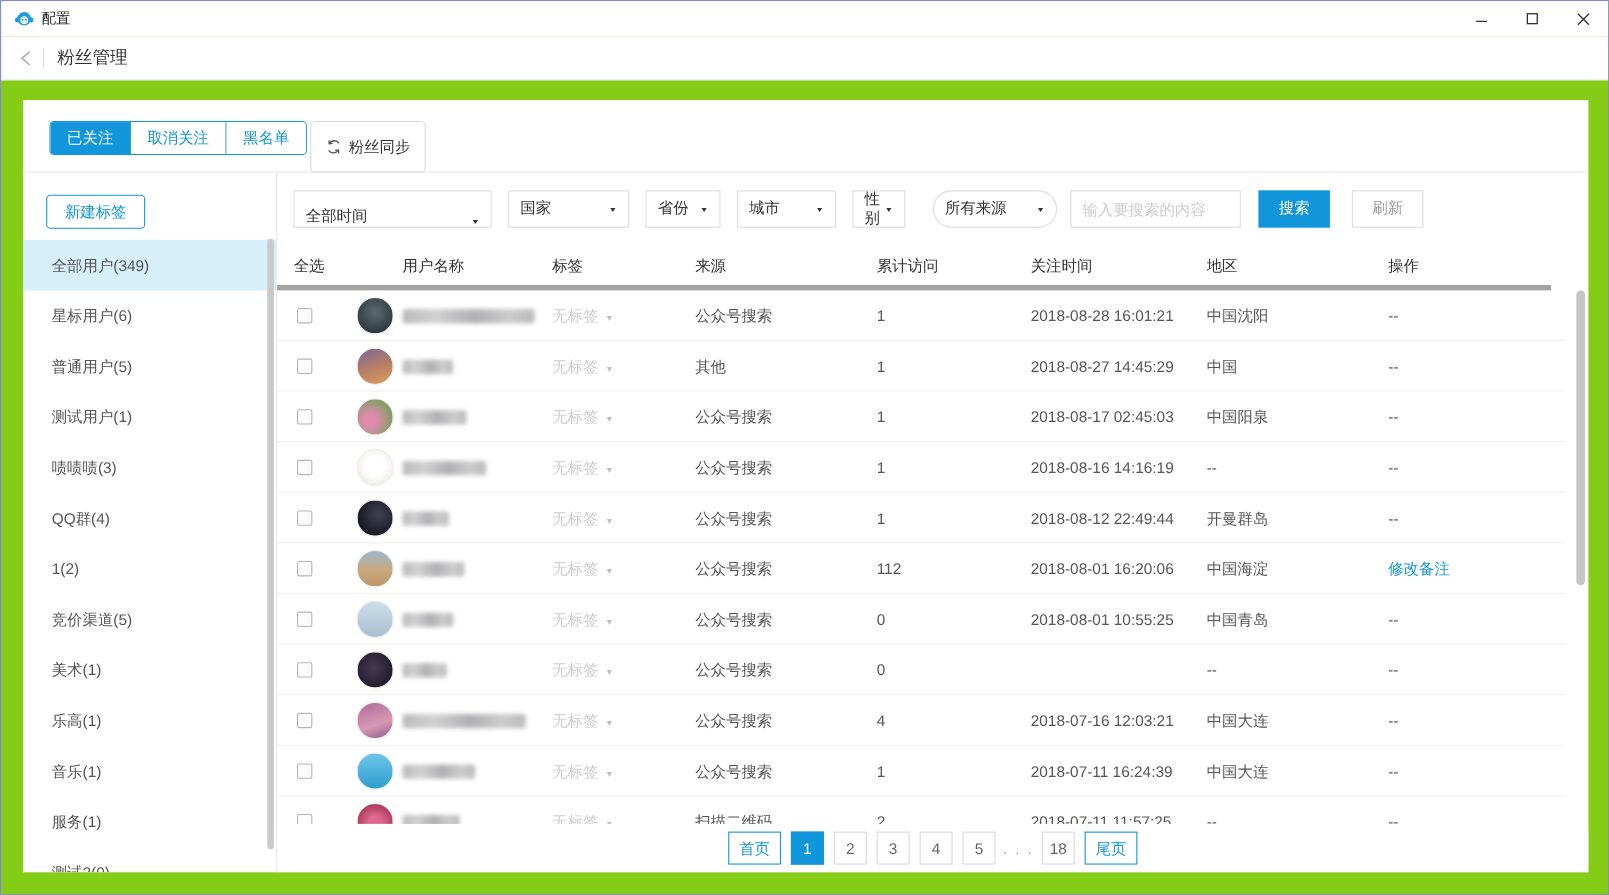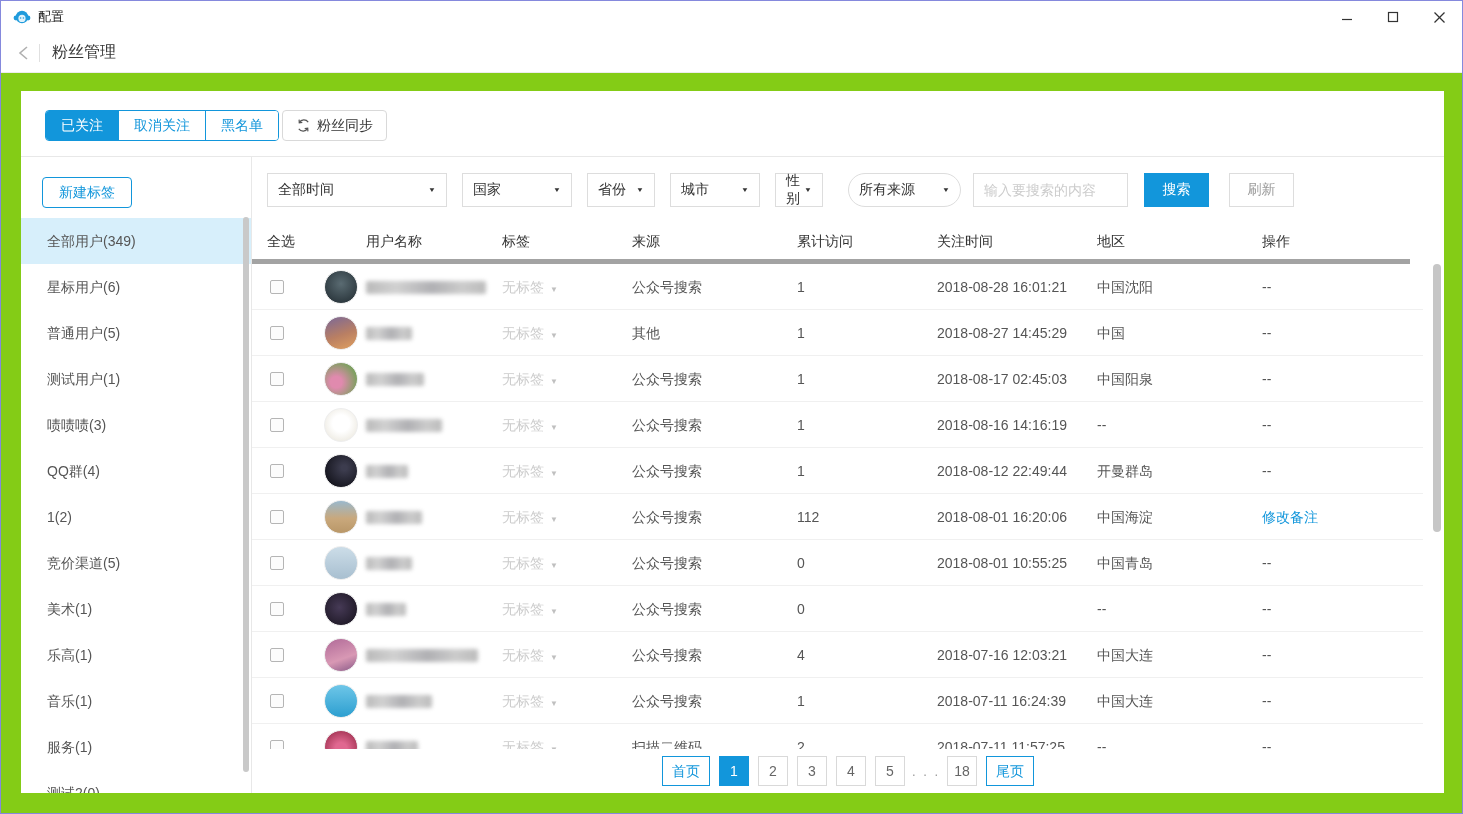--- a/index.html
+++ b/index.html
@@ -22,38 +22,38 @@
 
   
   .card { position:absolute; left:20px; top:90px; width:1423px; height:702px; background:#fff; overflow:hidden; }
   .card-divider { position:absolute; top:65px; left:0; right:0; border-top:1px solid #e8e8e8; }
 
   
   .tabs { position:absolute; left:24px; top:19px; height:31px; display:flex; border:1px solid #1296db; border-radius:4px; overflow:hidden; }
   .tab { height:29px; line-height:29px; font-size:14px; color:#1296db; background:#fff; text-align:center; cursor:pointer; border-right:1px solid #1296db; padding:0 15px; }
   .tab:last-child { border-right:none; }
   .tab.active { background:#1296db; color:#fff; }
-  .sync-btn { position:absolute; left:261px; top:19px; height:31px; padding:0 13px; background:#fff; border:1px solid #d9d9d9; border-radius:4px; font-size:14px; color:#333; display:flex; align-items:center; gap:6px; cursor:pointer; font-family:inherit; }
+  .sync-btn { position:absolute; left:261px; top:19px; height:47px; padding:0 13px; background:#fff; border:1px solid #d9d9d9; border-radius:4px; font-size:14px; color:#333; display:flex; align-items:center; gap:6px; cursor:pointer; font-family:inherit; }
 
   
   .sidebar { position:absolute; left:0; top:66px; width:230px; bottom:0; overflow:hidden; }
   .newtag-btn { position:absolute; left:21px; top:20px; width:90px; height:31px; background:#fff; border:1px solid #1296db; border-radius:4px; color:#1296db; font-size:14px; cursor:pointer; font-family:inherit; }
   .side-list { position:absolute; top:61px; left:0; right:0; }
   .side-item { height:46px; line-height:46px; padding-left:26px; font-size:14px; color:#555; cursor:pointer; }
   .side-item.selected { background:#d7effb; }
   .side-scroll { position:absolute; right:2px; top:60px; width:6px; height:555px; background:#c9c9c9; border-radius:3px; }
 
   
   .main { position:absolute; left:230px; top:66px; right:0; bottom:0; border-left:1px solid #e8e8e8; }
 
   
   .filters { position:absolute; top:16px; left:0; right:0; height:34px; }
   .fsel { position:absolute; height:34px; border:1px solid #ddd; background:#fff; display:flex; align-items:center; padding:0 10px; font-size:14px; color:#333; cursor:pointer; }
   .fsel .sel-caret { margin-left:auto; font-size:8px; color:#333; transform:scaleY(.8); }
-  .f-time { left:15px; width:180px; }
+  .f-time { left:15px; width:180px;align-items:flex-end; }
   .f-country { left:210px; width:110px; }
   .f-province { left:335px; width:68px; }
   .f-city { left:418px; width:90px; }
   .f-gender { left:523px; width:48px; }
   .f-source { left:596px; width:113px;border-radius:17px; }
   .search-input { position:absolute; left:721px; width:155px; height:34px; border:1px solid #ddd; padding:0 10px; font-size:14px; color:#333; font-family:inherit; outline:none; }
   .search-input::placeholder { color:#ccc; }
   .search-btn { position:absolute; left:892px; width:65px; height:34px; background:#1296db; border:none; color:#fff; font-size:14px; cursor:pointer; font-family:inherit; }
   .refresh-btn { position:absolute; left:977px; width:65px; height:34px; background:#fff; border:1px solid #ddd; color:#999; font-size:14px; cursor:pointer; font-family:inherit; }
 

